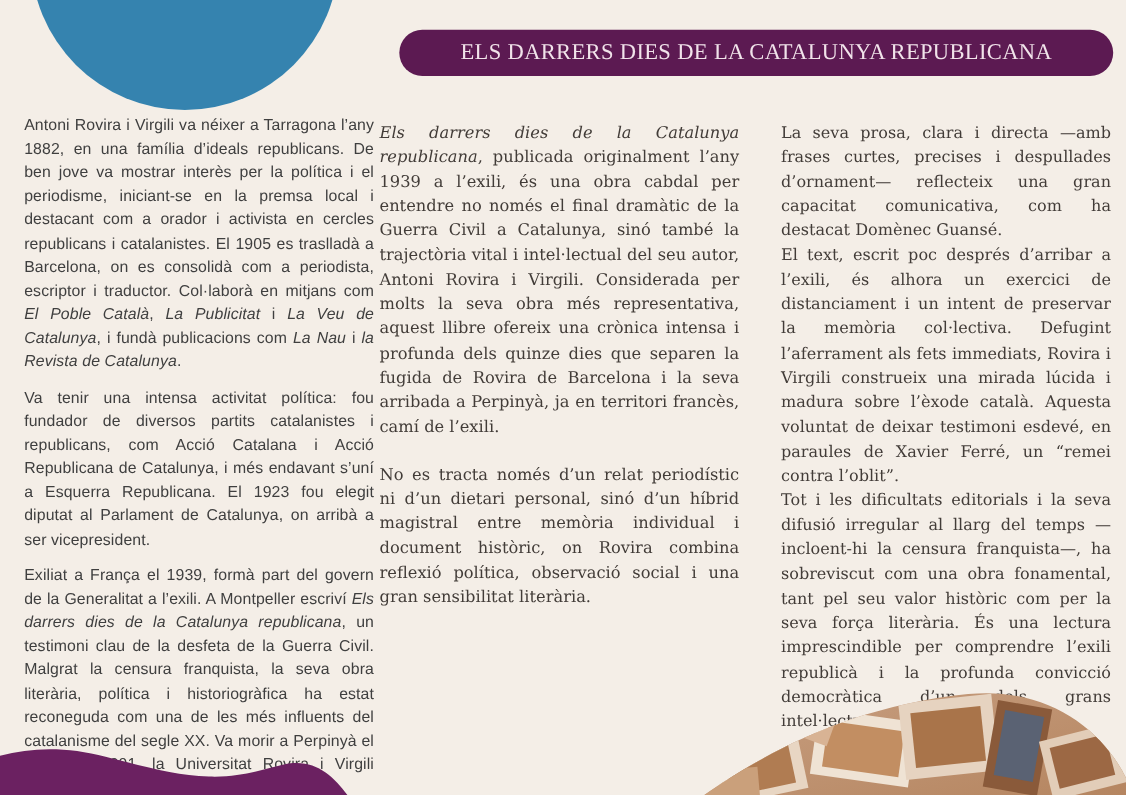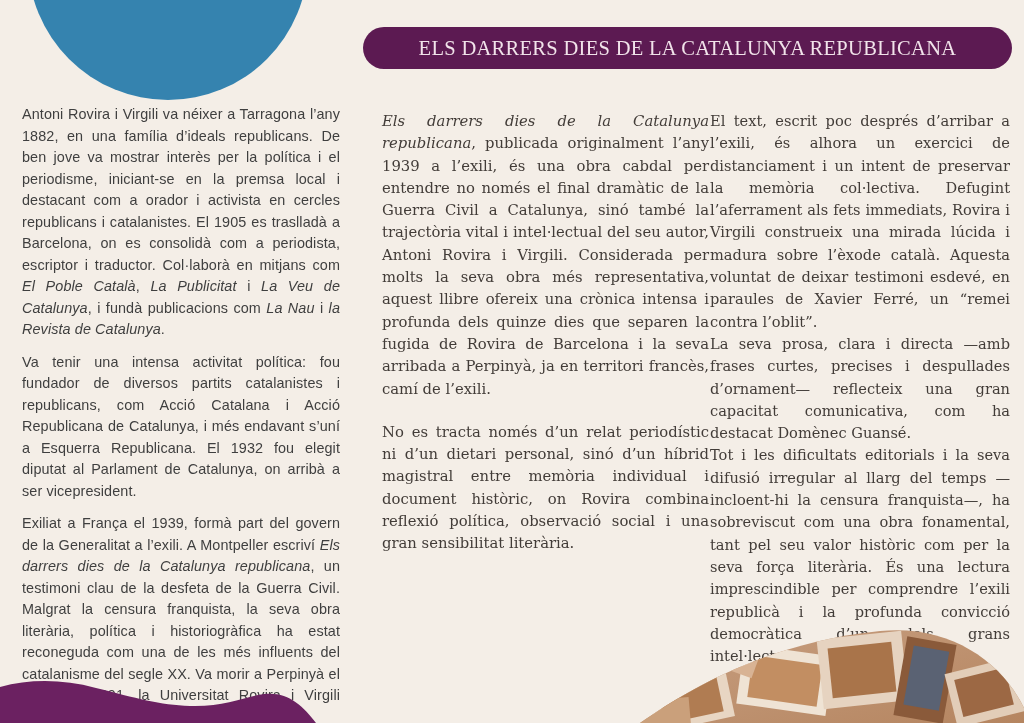--- a/index.html
+++ b/index.html
@@ -42,21 +42,21 @@
   .banner .banner-title{
     font-family:"Liberation Serif",serif;font-weight:400;
     color:#f1e3ea;font-size:20.5px;letter-spacing:.3px;white-space:nowrap;
   }
   
   .serif-col{
     font-family:"DejaVu Serif","Liberation Serif",serif;
     color:var(--serif-text);text-align:justify;
   }
   .mid-col{
-    position:absolute;left:382px;top:110px;width:327px;
+    position:absolute;left:345px;top:110px;width:327px;
     font-size:14.8px;line-height:22.3px;
   }
   .mid-col p{margin-bottom:21px;}
   .right-col{
     position:absolute;left:710px;top:110px;width:300px;
     font-size:14.6px;line-height:22.3px;
   }
   .right-col p{margin:0;}
   i{font-style:italic;}
   
@@ -68,36 +68,36 @@
 
 <div class="page">
 
   <div class="circle-badge">
     
     
   </div>
 
   <div class="left-col">
     <p><span>Antoni Rovira i Virgili va néixer a Tarragona l’any 1882, en una família d’ideals republicans. De ben jove va mostrar interès per la política i el periodisme, iniciant-se en la premsa local i destacant com a orador i activista en cercles republicans i catalanistes. El 1905 es traslladà a Barcelona, on es consolidà com a periodista, escriptor i traductor. Col·laborà en mitjans com </span><i>El Poble Català</i><span>, </span><i>La Publicitat</i><span> i </span><i>La Veu de Catalunya</i><span>, i fundà publicacions com </span><i>La Nau</i><span> i </span><i>la Revista de Catalunya</i><span>.</span></p>
-    <p><span>Va tenir una intensa activitat política: fou fundador de diversos partits catalanistes i republicans, com Acció Catalana i Acció Republicana de Catalunya, i més endavant s’uní a Esquerra Republicana. El 1932 fou elegit diputat al Parlament de Catalunya, on arribà a ser vicepresident.</span></p>
+    <p><span>Va tenir una intensa activitat política: fou fundador de diversos partits catalanistes i republicans, com Acció Catalana i Acció Republicana de Catalunya, i més endavant s’uní a Esquerra Republicana. El 1923 fou elegit diputat al Parlament de Catalunya, on arribà a ser vicepresident.</span></p>
     <p><span>Exiliat a França el 1939, formà part del govern de la Generalitat a l’exili. A Montpeller escriví </span><i>Els darrers dies de la Catalunya republicana</i><span>, un testimoni clau de la desfeta de la Guerra Civil. Malgrat la censura franquista, la seva obra literària, política i historiogràfica ha estat reconeguda com una de les més influents del catalanisme del segle XX. Va morir a Perpinyà el 1949. El 1991, la Universitat Rovira i Virgili adoptà el seu nom com a homenatge.</span></p>
   </div>
 
   <div class="banner">
     <div class="banner-title">ELS DARRERS DIES DE LA CATALUNYA REPUBLICANA</div>
   </div>
 
   <div class="serif-col mid-col">
     <p><i>Els darrers dies de la Catalunya republicana</i><span>, publicada originalment l’any 1939 a l’exili, és una obra cabdal per entendre no només el final dramàtic de la Guerra Civil a Catalunya, sinó també la trajectòria vital i intel·lectual del seu autor, Antoni Rovira i Virgili. Considerada per molts la seva obra més representativa, aquest llibre ofereix una crònica intensa i profunda dels quinze dies que separen la fugida de Rovira de Barcelona i la seva arribada a Perpinyà, ja en territori francès, camí de l’exili.</span></p>
     <p><span>No es tracta només d’un relat periodístic ni d’un dietari personal, sinó d’un híbrid magistral entre memòria individual i document històric, on Rovira combina reflexió política, observació social i una gran sensibilitat literària.</span></p>
   </div>
 
   <div class="serif-col right-col">
+    <p><span>La seva prosa, clara i directa —amb frases curtes, precises i despullades d’ornament— reflecteix una gran capacitat comunicativa, com ha destacat Domènec Guansé.</span></p>
     <p><span>El text, escrit poc després d’arribar a l’exili, és alhora un exercici de distanciament i un intent de preservar la memòria col·lectiva. Defugint l’aferrament als fets immediats, Rovira i Virgili construeix una mirada lúcida i madura sobre l’èxode català. Aquesta voluntat de deixar testimoni esdevé, en paraules de Xavier Ferré, un “remei contra l’oblit”.</span></p>
-    <p><span>La seva prosa, clara i directa —amb frases curtes, precises i despullades d’ornament— reflecteix una gran capacitat comunicativa, com ha destacat Domènec Guansé.</span></p>
     <p><span>Tot i les dificultats editorials i la seva difusió irregular al llarg del temps —incloent-hi la censura franquista—, ha sobreviscut com una obra fonamental, tant pel seu valor històric com per la seva força literària. És una lectura imprescindible per comprendre l’exili republicà i la profunda convicció democràtica d’un dels grans intel·lectuals del segle XX català.</span></p>
   </div>
 
   <svg class="wave-svg" viewBox="0 0 320 45" preserveAspectRatio="none">
     <path d="M0,9 C30,1 62,1 96,10 C136,20 160,27 190,28 C220,29 240,21 258,17 C285,11 302,26 316,45 L0,45 Z" fill="var(--wave)"></path>
   </svg>
 
   <svg class="photo-svg" viewBox="0 0 404 103" preserveAspectRatio="none">
     <defs>
       <clipPath id="blobClip">

